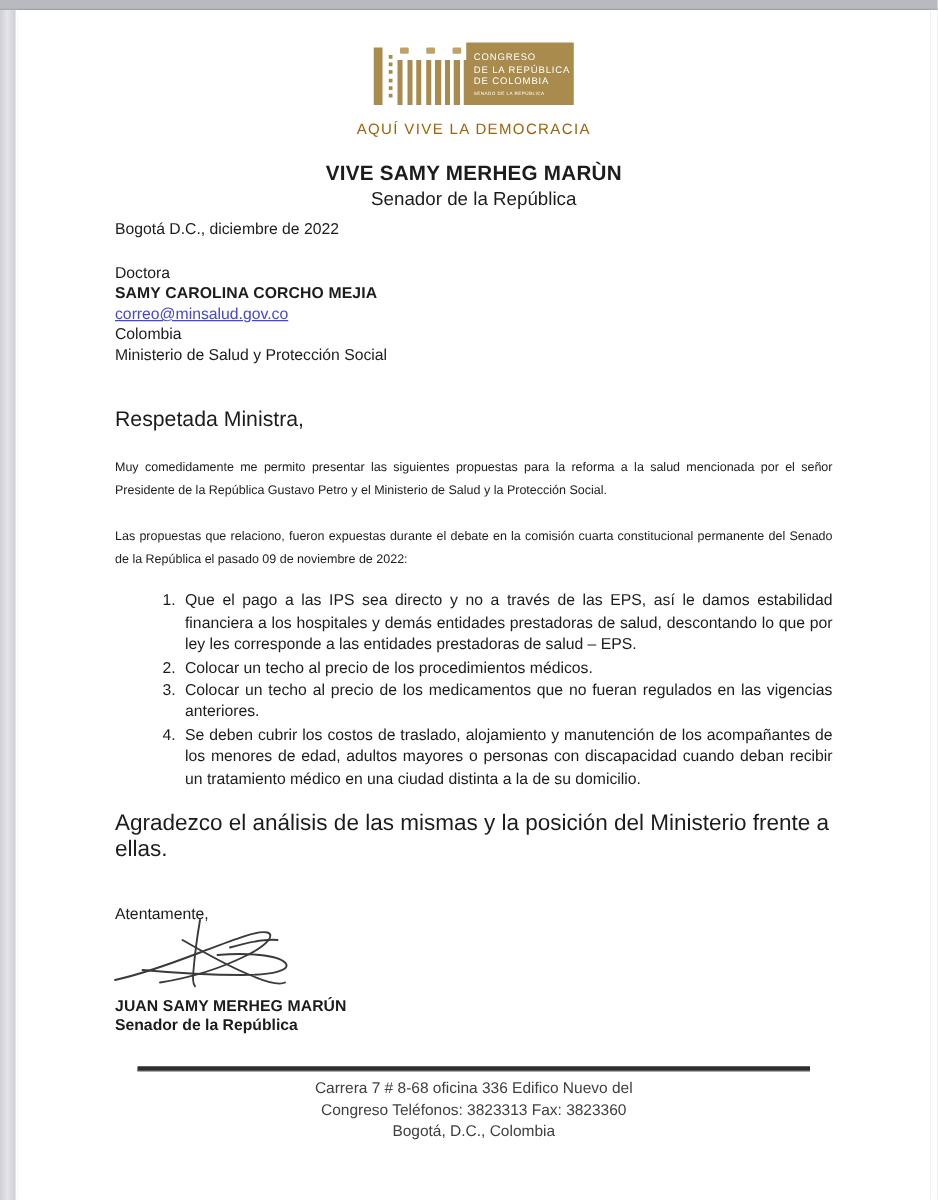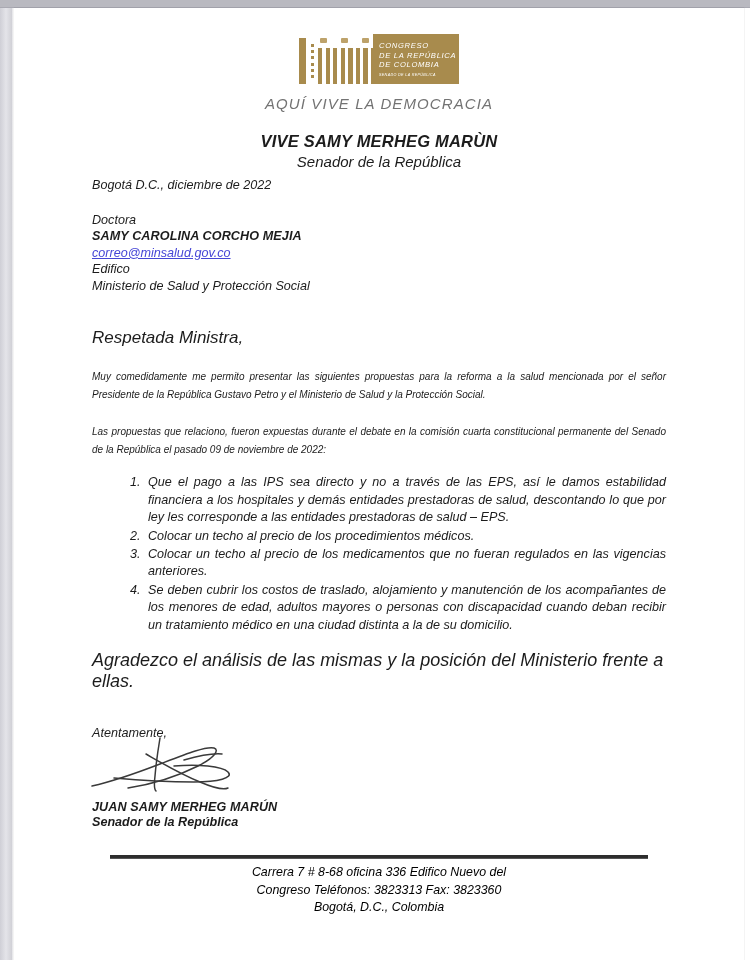--- a/index.html
+++ b/index.html
@@ -32,21 +32,20 @@
   }
   #page {
     position: absolute;
     top: 8px;
     left: 14px;
     width: 730px;
     height: 952px;
     background: #ffffff;
     box-sizing: border-box;
     box-shadow: 0 0 1px rgba(0,0,0,0.25);
-    font-style: italic;
   }
   #sheet {
     position: absolute;
     top: 0;
     left: 0;
     width: 730px;
     padding: 0;
     box-sizing: border-box;
   }
 
@@ -85,22 +84,22 @@
   }
   .logo-right .l4 {
     font-size: 3.7px;
     letter-spacing: 0.35px;
     line-height: 9px;
     margin-top: 1.5px;
     white-space: nowrap;
   }
   .tagline {
     margin-top: 7px;
-    color: #737373;
-    font-size: 15px;
+    color: #a16207;
+    font-size: 12px;
     letter-spacing: 1.1px;
     font-weight: 400;
   }
 
   
   .col-block { position: absolute; bottom: 0; }
   .col-solid {
     left: 0; top: 4px;
     width: 7px; height: 46px;
     background: #a88b4d;
@@ -235,21 +234,21 @@
   }
   .footer-rule {
     height: 3px;
     background: #2d2d2d;
     border-bottom: 1px solid #555;
   }
   .footer-text {
     text-align: center;
     font-size: 12.4px;
     line-height: 17.5px;
-    color: #000000;
+    color: #404040;
     margin-top: 5px;
   }
 </style>
 </head>
 <body>
 
 <div id="viewer">
   <div id="topbar"></div>
 
   <div id="page">
@@ -296,21 +295,21 @@
       <div class="doc">
 
         <div class="title-name">VIVE SAMY MERHEG MARÙN</div>
         <div class="title-role">Senador de la República</div>
         <div class="meta-line">Bogotá D.C., diciembre de 2022</div>
 
         <div class="recipient">
           <div>Doctora</div>
           <div class="strong">SAMY CAROLINA CORCHO MEJIA</div>
           <div><a href="#">correo@minsalud.gov.co</a></div>
-          <div>Edifico</div>
+          <div>Colombia</div>
           <div>Ministerio de Salud y Protección Social</div>
         </div>
 
         <div class="salutation">Respetada Ministra,</div>
 
         <div class="para">Muy comedidamente me permito presentar las siguientes propuestas para la reforma a la salud mencionada por el señor Presidente de la República Gustavo Petro y el Ministerio de Salud y la Protección Social.</div>
         <div class="para">Las propuestas que relaciono, fueron expuestas durante el debate en la comisión cuarta constitucional permanente del Senado de la República el pasado 09 de noviembre de 2022:</div>
 
         <ol class="proposals">
           <li>Que el pago a las IPS sea directo y no a través de las EPS, así le damos estabilidad financiera a los hospitales y demás entidades prestadoras de salud, descontando lo que por ley les corresponde a las entidades prestadoras de salud – EPS.</li>

